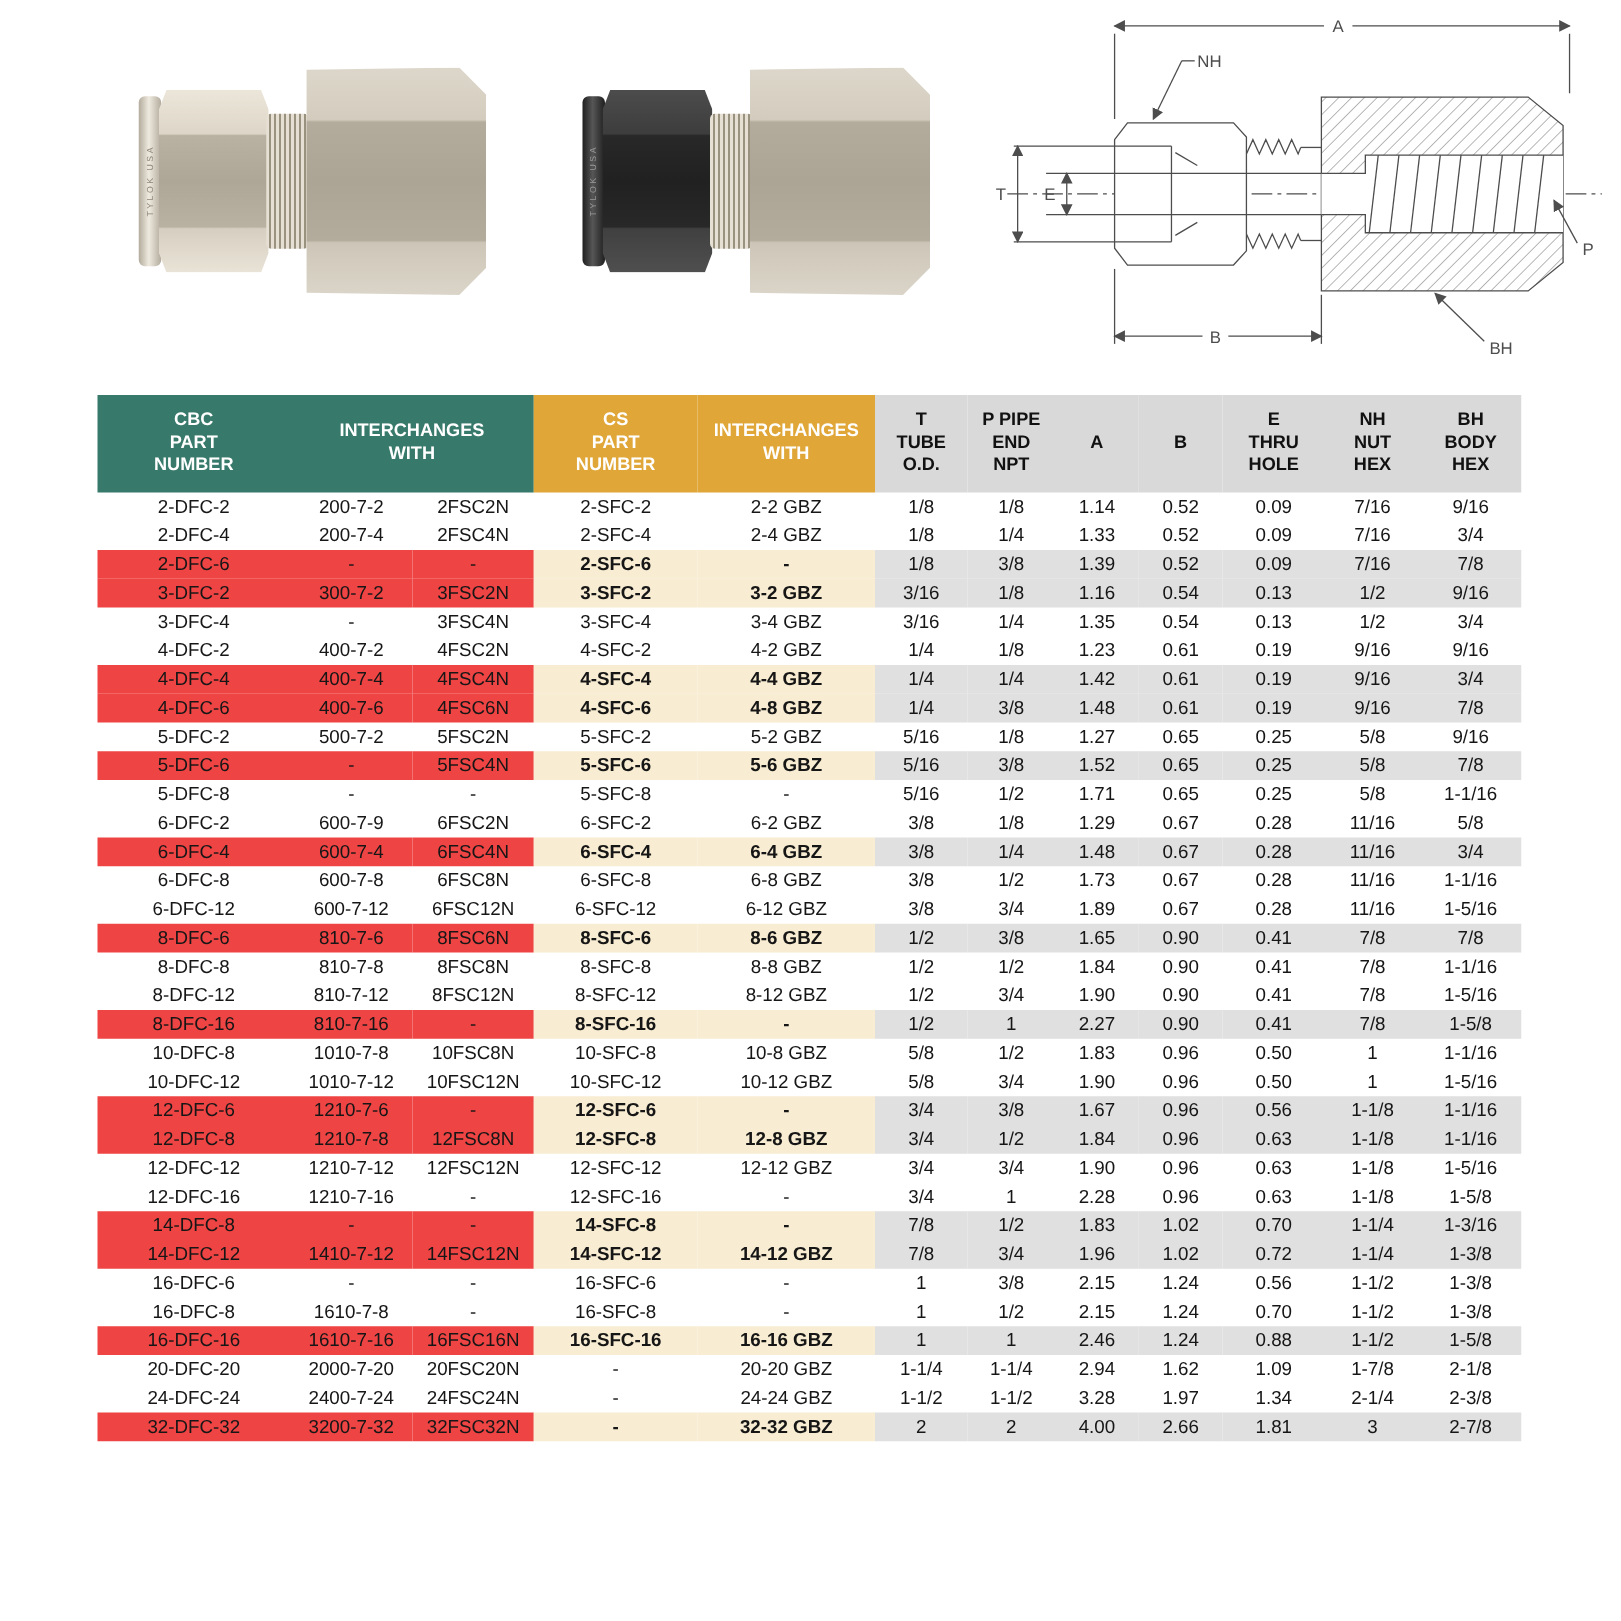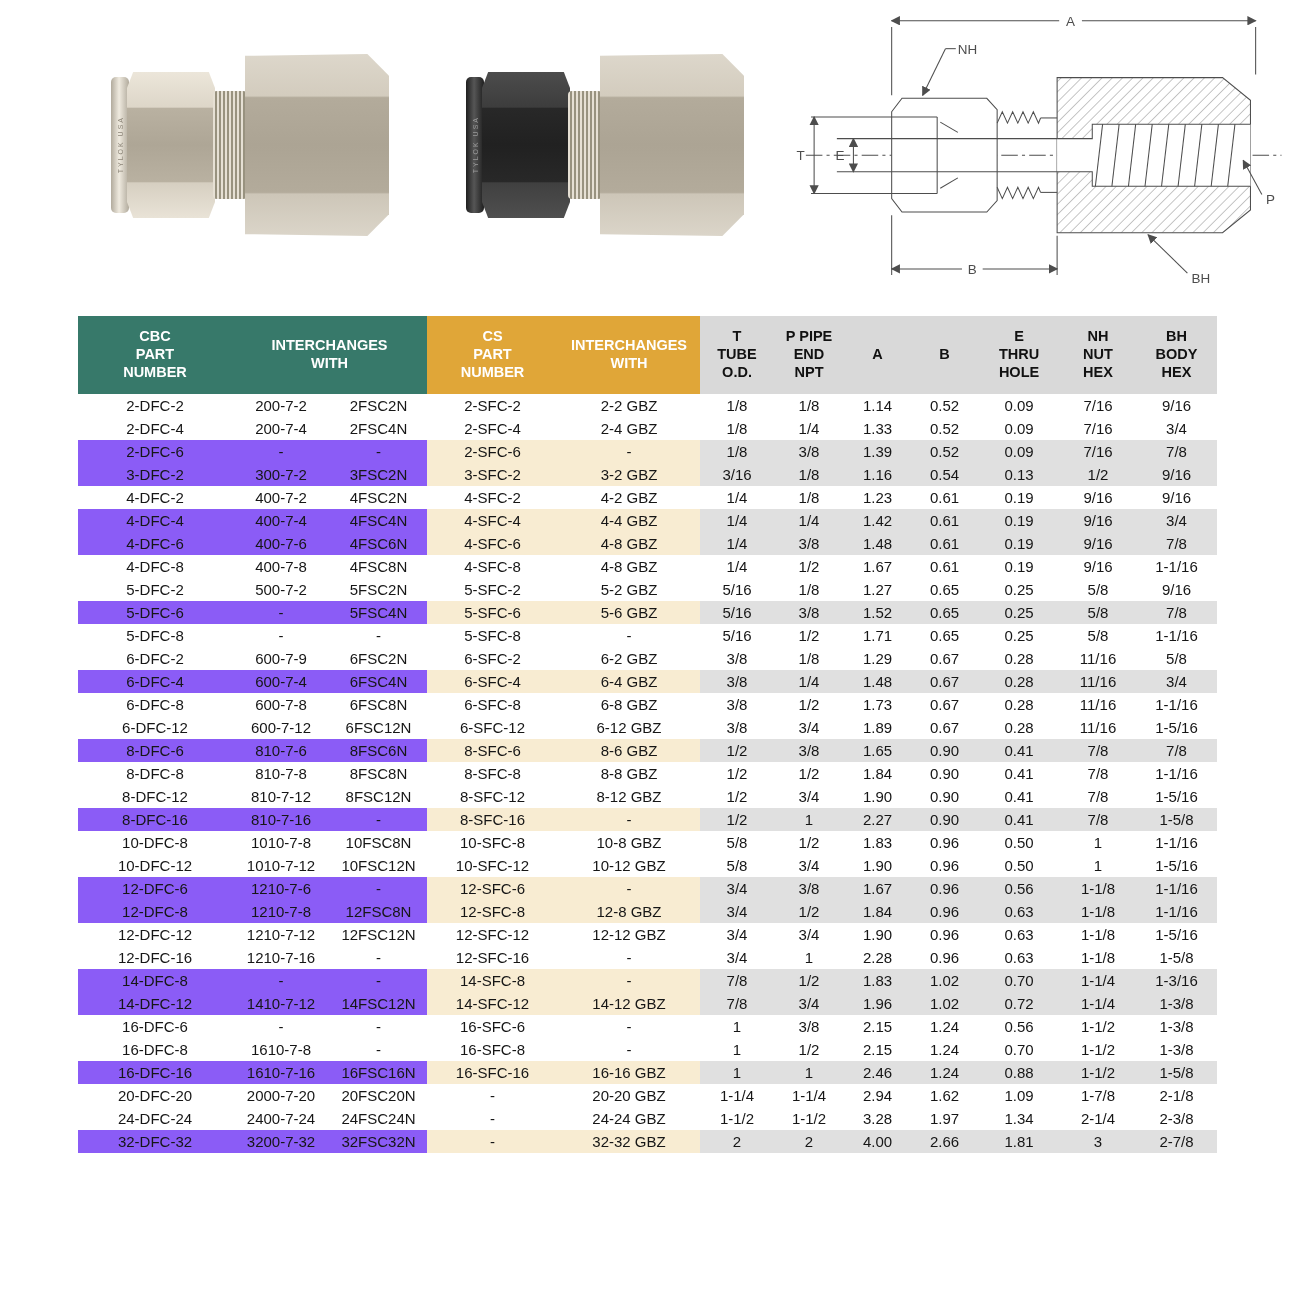--- a/index.html
+++ b/index.html
@@ -26,22 +26,22 @@
        clip-path:polygon(0 1%,85% 0,100% 12%,100% 88%,85% 100%,0 99%);
        background:linear-gradient(180deg,#ddd7cb 0%,#d3ccbe 23%,#b3ab9b 24%,#aca494 50%,#b3ab9b 76%,#cdc6b8 77%,#dbd5c9 100%);}
   .drawing{position:absolute;left:780px;top:0;width:517px;height:300px;}
   .fit-table{position:absolute;left:78px;top:316px;width:1139px;border-collapse:collapse;table-layout:fixed;}
   .fit-table th{height:78px;padding:0;font-weight:bold;font-size:14.5px;line-height:1.22;
       white-space:pre-line;text-align:center;vertical-align:middle;}
   .h-teal{background:#37796A;color:#ffffff;}
   .h-gold{background:#E0A638;color:#ffffff;}
   .h-gray{background:#D9D9D9;color:#111111;}
   .fit-table td{height:23px;padding:0;font-size:15px;line-height:1;text-align:center;vertical-align:middle;color:#161616;}
-  tr.shaded td.g1{background:#8b5cf6;}
-  tr.shaded td.g2{background:#F8ECD2;}
+  tr.shaded td.g1{background:#ef4444;}
+  tr.shaded td.g2{background:#F8ECD2;font-weight:bold;}
   tr.shaded td.g3{background:#E0E0E0;}
 </style>
 </head>
 <body>
 
 <div class="page">
 
   <div class="top">
 
     <div class="photo p1">
@@ -232,20 +232,34 @@
       <td class="g2">3-2 GBZ</td>
       <td class="g3">3/16</td>
       <td class="g3">1/8</td>
       <td class="g3">1.16</td>
       <td class="g3">0.54</td>
       <td class="g3">0.13</td>
       <td class="g3">1/2</td>
       <td class="g3">9/16</td>
     </tr>
         <tr>
+      <td class="g1">3-DFC-4</td>
+      <td class="g1">-</td>
+      <td class="g1">3FSC4N</td>
+      <td class="g2">3-SFC-4</td>
+      <td class="g2">3-4 GBZ</td>
+      <td class="g3">3/16</td>
+      <td class="g3">1/4</td>
+      <td class="g3">1.35</td>
+      <td class="g3">0.54</td>
+      <td class="g3">0.13</td>
+      <td class="g3">1/2</td>
+      <td class="g3">3/4</td>
+    </tr>
+        <tr>
       <td class="g1">4-DFC-2</td>
       <td class="g1">400-7-2</td>
       <td class="g1">4FSC2N</td>
       <td class="g2">4-SFC-2</td>
       <td class="g2">4-2 GBZ</td>
       <td class="g3">1/4</td>
       <td class="g3">1/8</td>
       <td class="g3">1.23</td>
       <td class="g3">0.61</td>
       <td class="g3">0.19</td>
@@ -274,34 +288,20 @@
       <td class="g2">4-8 GBZ</td>
       <td class="g3">1/4</td>
       <td class="g3">3/8</td>
       <td class="g3">1.48</td>
       <td class="g3">0.61</td>
       <td class="g3">0.19</td>
       <td class="g3">9/16</td>
       <td class="g3">7/8</td>
     </tr>
         <tr>
-      <td class="g1">4-DFC-8</td>
-      <td class="g1">400-7-8</td>
-      <td class="g1">4FSC8N</td>
-      <td class="g2">4-SFC-8</td>
-      <td class="g2">4-8 GBZ</td>
-      <td class="g3">1/4</td>
-      <td class="g3">1/2</td>
-      <td class="g3">1.67</td>
-      <td class="g3">0.61</td>
-      <td class="g3">0.19</td>
-      <td class="g3">9/16</td>
-      <td class="g3">1-1/16</td>
-    </tr>
-        <tr>
       <td class="g1">5-DFC-2</td>
       <td class="g1">500-7-2</td>
       <td class="g1">5FSC2N</td>
       <td class="g2">5-SFC-2</td>
       <td class="g2">5-2 GBZ</td>
       <td class="g3">5/16</td>
       <td class="g3">1/8</td>
       <td class="g3">1.27</td>
       <td class="g3">0.65</td>
       <td class="g3">0.25</td>

